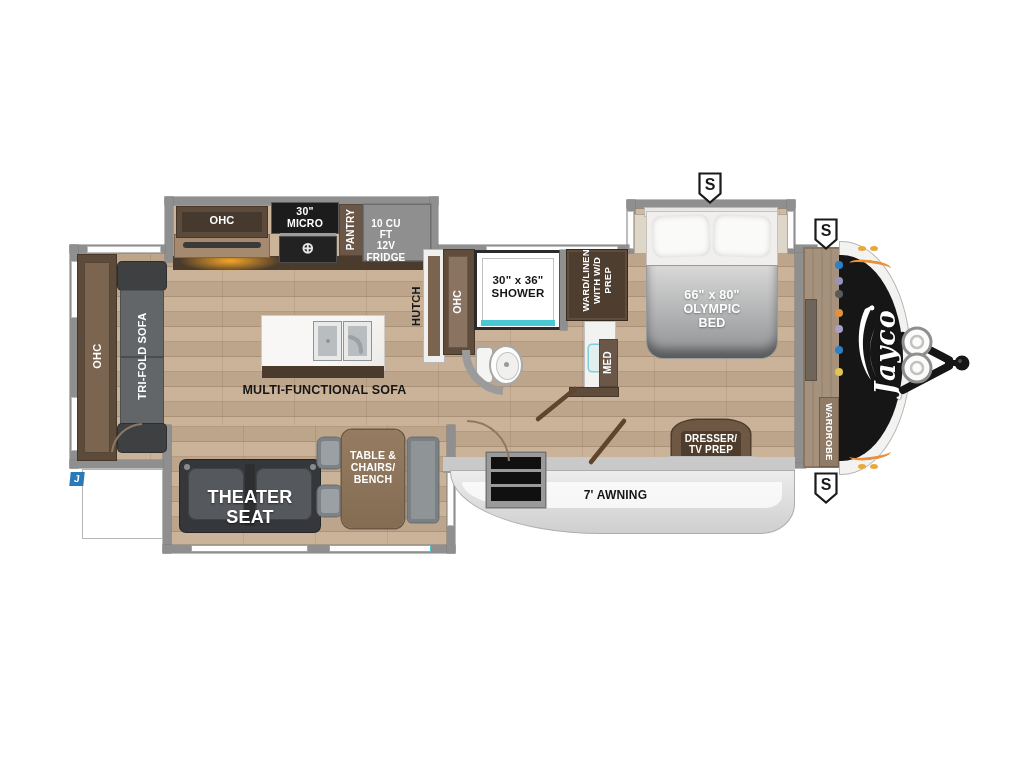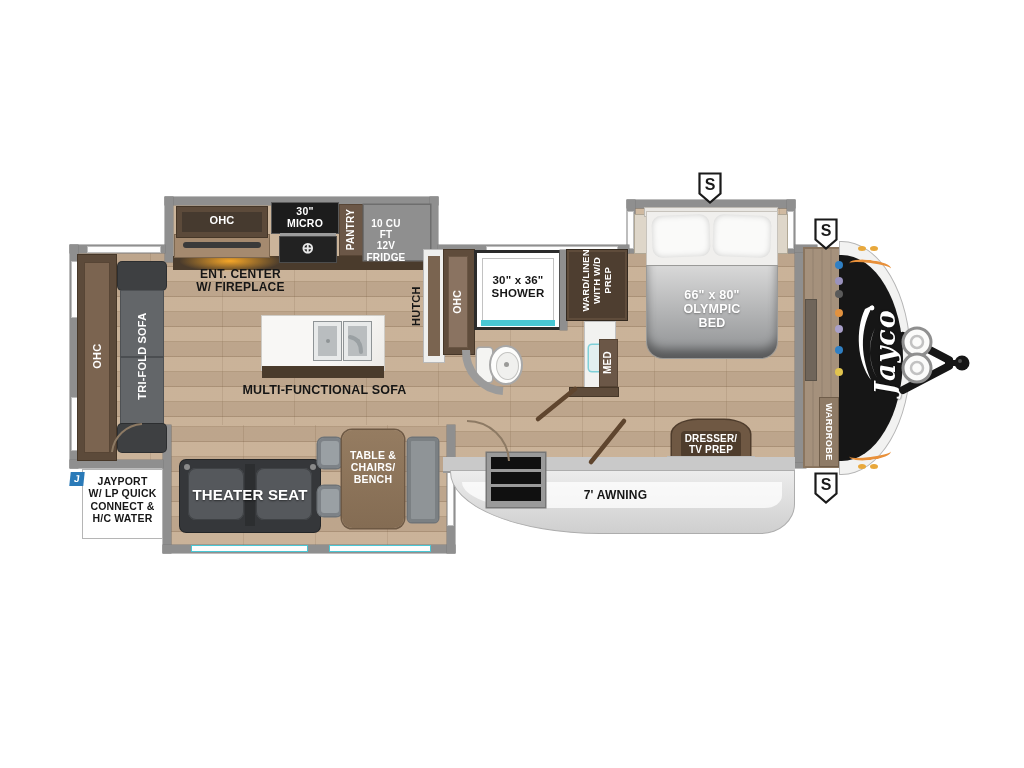--- a/index.html
+++ b/index.html
@@ -58,22 +58,20 @@
   <div class="abs" style="left:280px;top:233px;width:56px;height:4px;background:#9c9c9c;"></div>
   <div class="abs" style="left:280px;top:237px;width:56px;height:25px;background:#222;box-shadow:0 0 0 1px #4c4c4c;"></div>
   <div class="lbl w" style="left:280px;top:240px;width:56px;font-size:15px;color:#e8e8e8;">⊕</div>
 
   <div class="cab" style="left:340px;top:205px;width:22px;height:50px;background:#6b5747;"></div>
   <div class="lbl w v" style="left:323px;top:224px;width:56px;font-size:10px;">PANTRY</div>
   <div class="abs" style="left:364px;top:205px;width:66px;height:55px;background:#8f8f8f;box-shadow:0 0 0 1.5px #6e6e6e;"></div>
   <div class="lbl w" style="left:364px;top:218px;width:44px;font-size:10px;">10 CU FT
 12V FRIDGE</div>
 
-  <div class="lbl" style="left:178px;top:268px;width:125px;font-size:12px;">ENT. CENTER
-W/ FIREPLACE</div>
 
   <div class="abs wood" style="left:635px;top:208px;width:152px;height:46px;background-color:#cdb69b;"></div>
   <div class="wall" style="left:627px;top:200px;width:168px;height:8px;"></div>
   <div class="wall" style="left:627px;top:200px;width:8px;height:53px;"></div>
   <div class="wall" style="left:787px;top:200px;width:8px;height:53px;"></div>
   <div class="win" style="left:628px;top:212px;width:5px;height:36px;"></div>
   <div class="win" style="left:788px;top:212px;width:5px;height:36px;"></div>
   <div class="abs" style="left:635px;top:215px;width:12px;height:38px;background:#ded6c9;box-shadow:0 0 0 1px #b0a795;"></div>
   <div class="abs" style="left:775px;top:215px;width:12px;height:38px;background:#ded6c9;box-shadow:0 0 0 1px #b0a795;"></div>
 
@@ -156,21 +154,21 @@
   <div class="lbl w" style="left:681px;top:433px;width:60px;font-size:10px;">DRESSER/
 TV PREP</div>
   <div class="win" style="left:668px;top:457px;width:86px;height:6px;"></div>
 
   <div class="abs" style="left:180px;top:460px;width:140px;height:72px;background:#35373a;border-radius:6px;box-shadow:0 0 0 1px #232527;"></div>
   <div class="abs" style="left:188px;top:468px;width:56px;height:52px;background:#55585c;border-radius:8px;box-shadow:inset 0 0 0 1px #3f4245;"></div>
   <div class="abs" style="left:256px;top:468px;width:56px;height:52px;background:#55585c;border-radius:8px;box-shadow:inset 0 0 0 1px #3f4245;"></div>
   <div class="abs" style="left:245px;top:464px;width:10px;height:62px;background:#2c2e30;"></div>
   <div class="abs" style="left:184px;top:464px;width:6px;height:6px;border-radius:50%;background:#8a8a8a;"></div>
   <div class="abs" style="left:310px;top:464px;width:6px;height:6px;border-radius:50%;background:#8a8a8a;"></div>
-  <div class="lbl w" style="left:185px;top:487px;width:130px;font-size:15px;text-shadow:0 1px 2px rgba(0,0,0,.5);">THEATER SEAT</div>
+  <div class="lbl w" style="left:185px;top:487px;width:130px;font-size:18px;text-shadow:0 1px 2px rgba(0,0,0,.5);">THEATER SEAT</div>
 
   <div class="abs" style="left:318px;top:438px;width:24px;height:30px;background:#9aa0a4;border-radius:6px;box-shadow:0 0 0 1.5px #6f7478,inset 0 0 0 3px #7d8287;"></div>
   <div class="abs" style="left:318px;top:486px;width:24px;height:30px;background:#9aa0a4;border-radius:6px;box-shadow:0 0 0 1.5px #6f7478,inset 0 0 0 3px #7d8287;"></div>
   <div class="abs" style="left:342px;top:430px;width:62px;height:98px;background:linear-gradient(180deg,#957c61,#846c53);border-radius:10px;box-shadow:0 0 0 1.5px #6e5944;"></div>
   <div class="lbl w" style="left:344px;top:450px;width:58px;font-size:10.5px;">TABLE &amp;
 CHAIRS/
 BENCH</div>
   <div class="abs" style="left:408px;top:438px;width:30px;height:84px;background:#8f9497;border-radius:4px;box-shadow:0 0 0 1.5px #6f7478,inset 0 0 0 3px #7b8083;"></div>
 
   <div class="abs" style="left:803px;top:247px;width:38px;height:221px;background:#a5917c;box-shadow:inset 0 0 0 2px #8a755f;background-image:repeating-linear-gradient(90deg,rgba(0,0,0,.06) 0 2px,rgba(0,0,0,0) 2px 9px);"></div>
@@ -219,24 +217,20 @@
   <div class="abs" style="left:450px;top:470px;width:345px;height:64px;background:linear-gradient(#ececec,#cfcfcf);border:1.5px solid #adadad;box-sizing:border-box;border-radius:0 0 34px 150px / 0 0 30px 62px;"></div>
   <div class="abs" style="left:462px;top:482px;width:320px;height:26px;background:rgba(255,255,255,.75);border-radius:0 0 20px 80px / 0 0 14px 30px;"></div>
   <div class="lbl" style="left:558px;top:489px;width:115px;font-size:12px;">7' AWNING</div>
 
   <div class="abs" style="left:487px;top:453px;width:58px;height:54px;background:#9a9a9a;box-shadow:0 0 0 1.5px #767676;"></div>
   <div class="abs" style="left:491px;top:457px;width:50px;height:12px;background:#101010;"></div>
   <div class="abs" style="left:491px;top:472px;width:50px;height:12px;background:#101010;"></div>
   <div class="abs" style="left:491px;top:487px;width:50px;height:14px;background:#101010;"></div>
 
   <div class="abs" style="left:82px;top:469px;width:81px;height:70px;background:#fff;border:1.5px solid #b5b5b5;box-sizing:border-box;"></div>
-  <div class="lbl" style="left:83px;top:475px;width:79px;font-size:10.5px;line-height:1.18;">JAYPORT
-W/ LP QUICK
-CONNECT &amp;
-H/C WATER</div>
   <div class="abs" style="left:70px;top:472px;width:14px;height:14px;background:#2a7ab8;transform:skewX(-6deg);">
     <div class="lbl w" style="left:0;top:1px;width:14px;font-size:10px;">J</div>
   </div>
 
   <svg class="abs" style="left:0;top:0;width:1024px;height:768px;pointer-events:none;" viewBox="0 0 1024 768">
     <path d="M466,350 A40,40 0 0 0 503,391" stroke="#9b9b9b" stroke-width="8" fill="none"></path>
     <path d="M538,419 L575,389" stroke="#5f452e" stroke-width="4.5" stroke-linecap="round"></path>
     <path d="M591,462 L624,421" stroke="#5f452e" stroke-width="4.5" stroke-linecap="round"></path>
     <path d="M467,421 A42,42 0 0 1 509,461" stroke="#8d7a64" stroke-width="2" fill="none"></path>
     <path d="M112,452 A32,32 0 0 1 142,424" stroke="#8d7a64" stroke-width="2" fill="none"></path>

